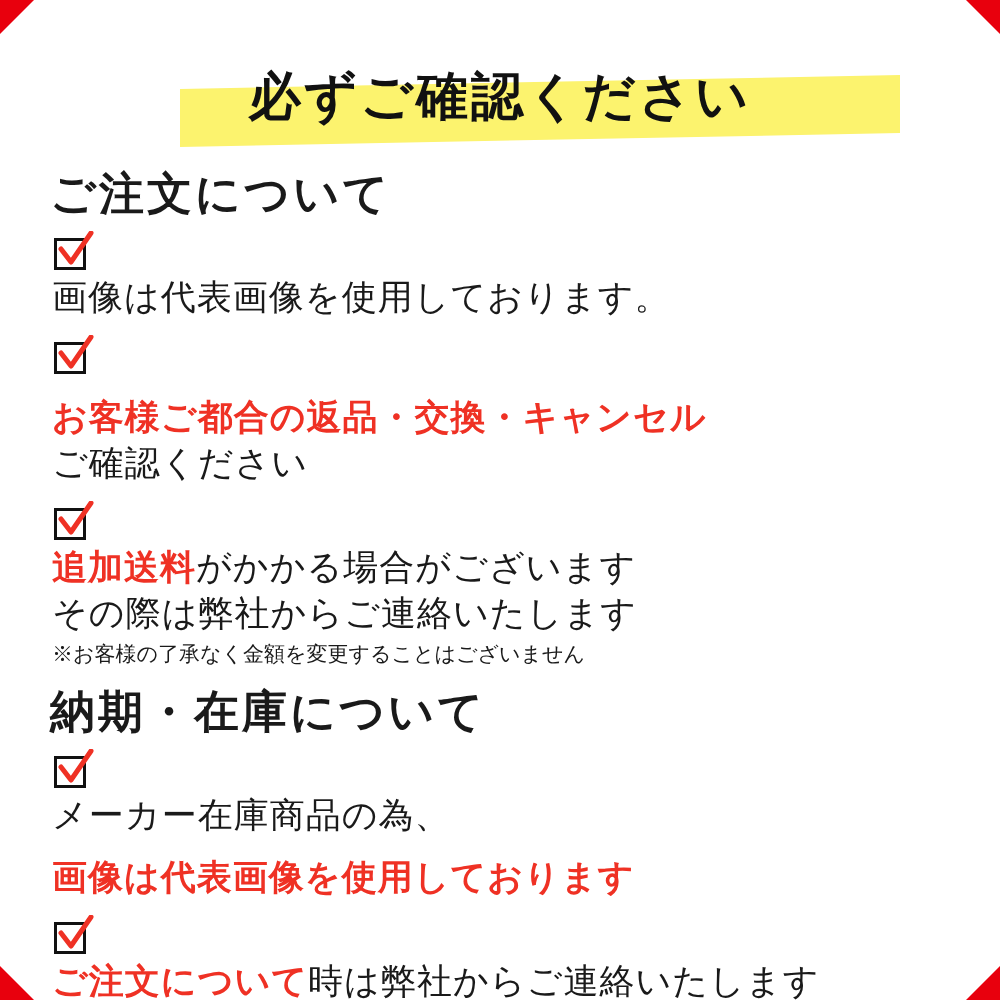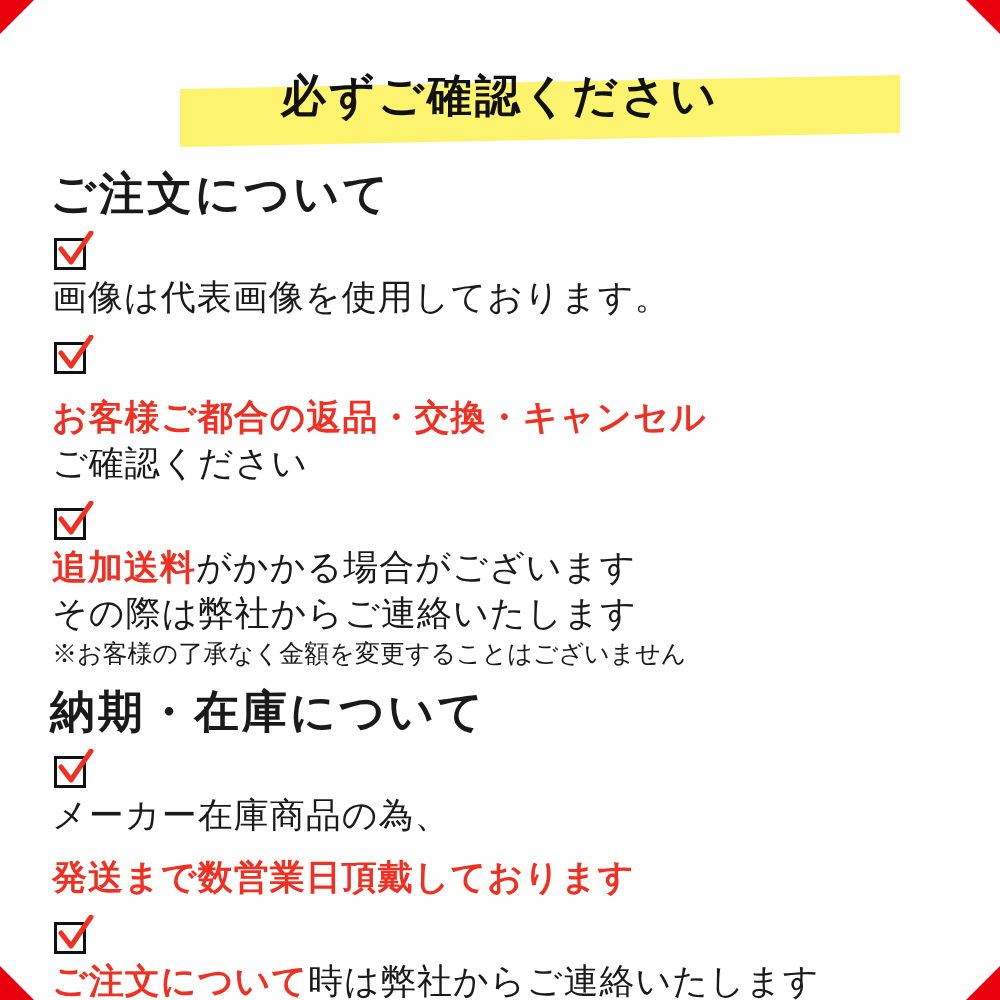--- a/index.html
+++ b/index.html
@@ -64,21 +64,21 @@
     width: 720px;
     height: 58px;
     background: #fcf36e;
     transform: skewY(-1.1deg);
     z-index: 0;
   }
   .headline {
     position: relative;
     z-index: 1;
     text-align: center;
-    font-size: 45px;
+    font-size: 52px;
     line-height: 104px;
     font-weight: bold;
     letter-spacing: 3px;
     color: #111111;
     font-family: "DejaVu Serif", "Liberation Serif", serif;
   }
 
   .section {
     margin: 0 0 2px 0;
   }
@@ -140,21 +140,21 @@
   }
   .line .red {
     color: #ef3124;
     font-weight: bold;
   }
   .line .blk {
     color: #1a1a1a;
     font-weight: normal;
   }
   .note {
-    font-size: 25px;
+    font-size: 21px;
     line-height: 36px;
     color: #1a1a1a;
     letter-spacing: 0px;
     font-family: "DejaVu Serif", "Liberation Serif", serif;
     white-space: nowrap;
   }
   .item.tight { margin-bottom: 0; }
 </style>
 </head>
 <body>
@@ -219,21 +219,21 @@
 
     <div class="item">
       <span class="check">
         <span class="box"></span>
         <svg class="tick" viewBox="0 0 38 40">
           <path d="M5 18 L15 31 L35 2" fill="none" stroke="#ef3124" stroke-width="5" stroke-linecap="round" stroke-linejoin="round"></path>
         </svg>
       </span>
       <span class="lines">
         <div class="line">メーカー在庫商品の為、</div>
-        <div class="line red">発送まで数営業日頂戴しております</div>
+        <div class="line red">画像は代表画像を使用しております</div>
       </span>
     </div>
 
     <div class="item">
       <span class="check">
         <span class="box"></span>
         <svg class="tick" viewBox="0 0 38 40">
           <path d="M5 18 L15 31 L35 2" fill="none" stroke="#ef3124" stroke-width="5" stroke-linecap="round" stroke-linejoin="round"></path>
         </svg>
       </span>

